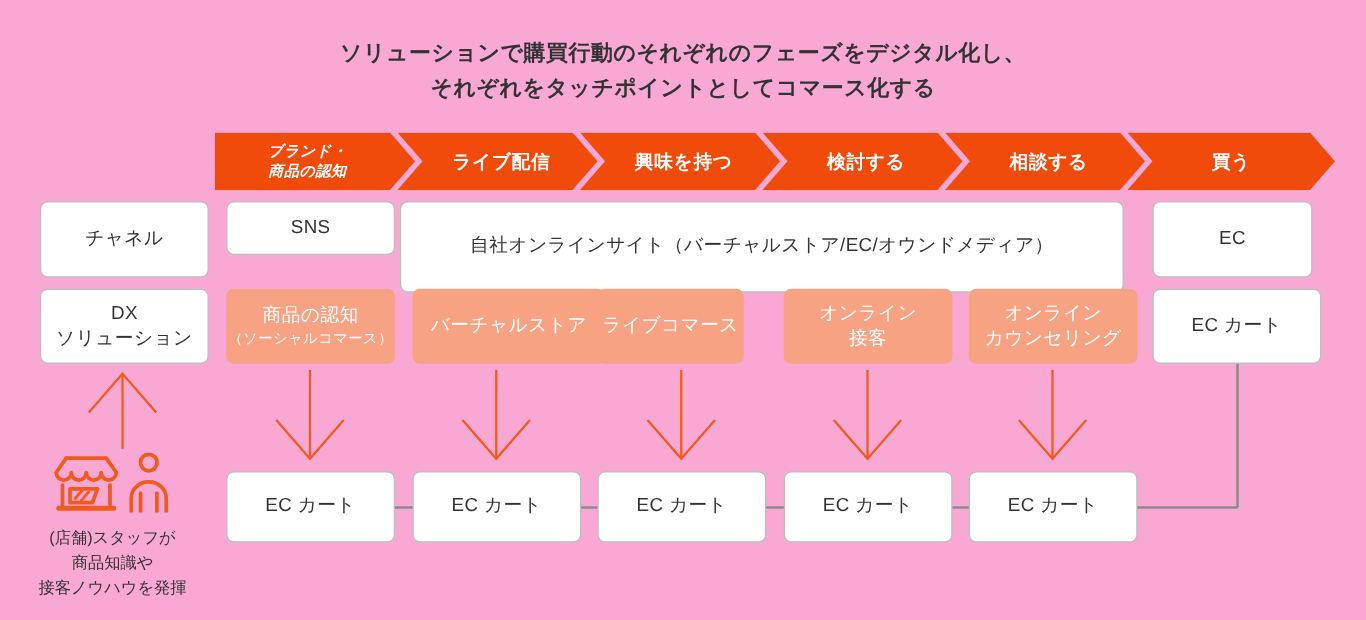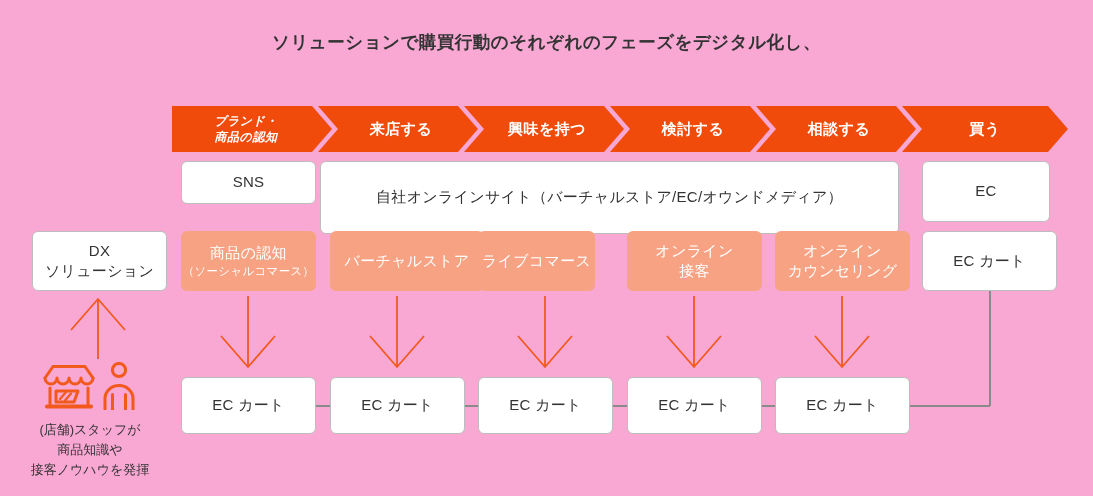--- a/index.html
+++ b/index.html
@@ -51,42 +51,46 @@
     color:var(--text-dark,#333);
   }
 </style>
 </head>
 <body>
 
 <div class="canvas">
 
   <div class="title">
     <div>ソリューションで購買行動のそれぞれのフェーズをデジタル化し、</div>
+    <div>それぞれをタッチポイントとしてコマース化する</div>
   </div>
 
   <div class="phase first" style="left:172px">
       <span class="pre">ブランド・
 商品の認知</span>
     </div>
   <div class="phase mid" style="left:318px">
-      <span>来店する</span>
+      <span>ライブ配信</span>
     </div>
   <div class="phase mid" style="left:464px">
       <span>興味を持つ</span>
     </div>
   <div class="phase mid" style="left:610px">
       <span>検討する</span>
     </div>
   <div class="phase mid" style="left:756px">
       <span>相談する</span>
     </div>
   <div class="phase last" style="left:902px">
       <span>買う</span>
     </div>
 
+  <div class="box" style="left:32px;top:161px;width:135px;height:61px">
+      <span>チャネル</span>
+    </div>
   <div class="box" style="left:181px;top:161px;width:135px;height:43px">
       <span>SNS</span>
     </div>
   <div class="box" style="left:320px;top:161px;width:579px;height:73px">
       <span>自社オンラインサイト（バーチャルストア/EC/オウンドメディア）</span>
     </div>
   <div class="box" style="left:922px;top:161px;width:128px;height:61px">
       <span>EC</span>
     </div>
 

